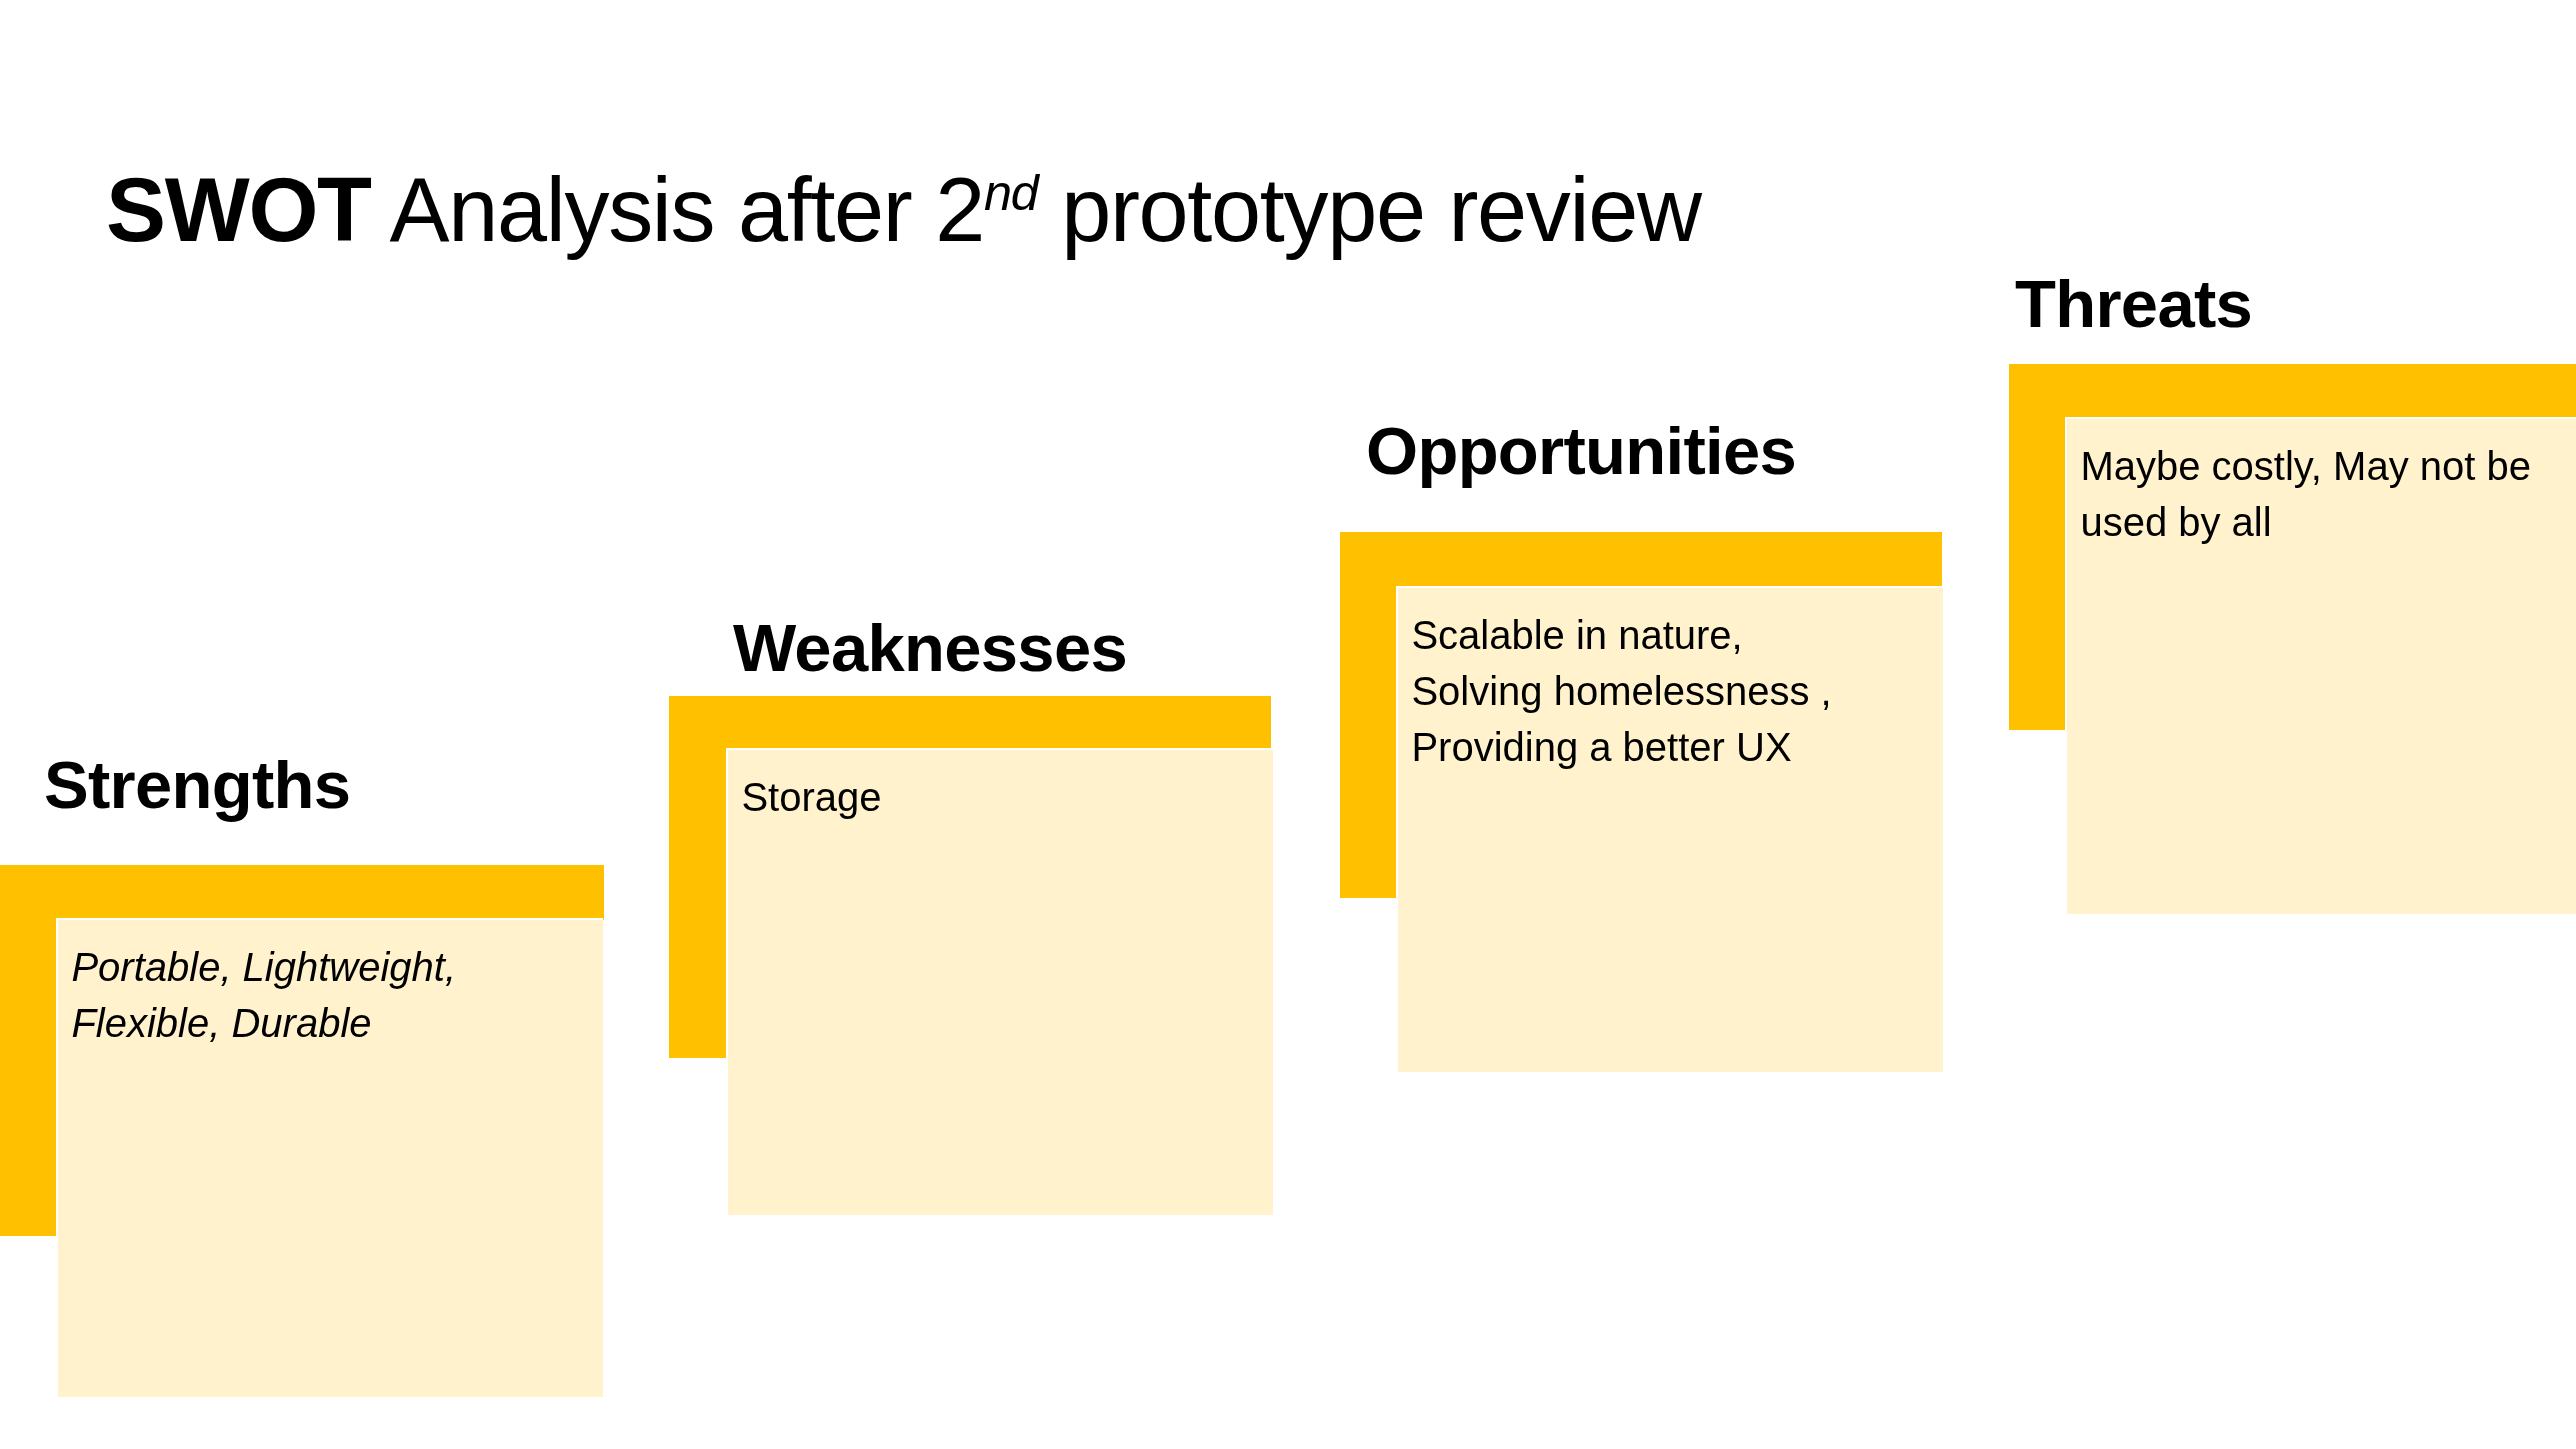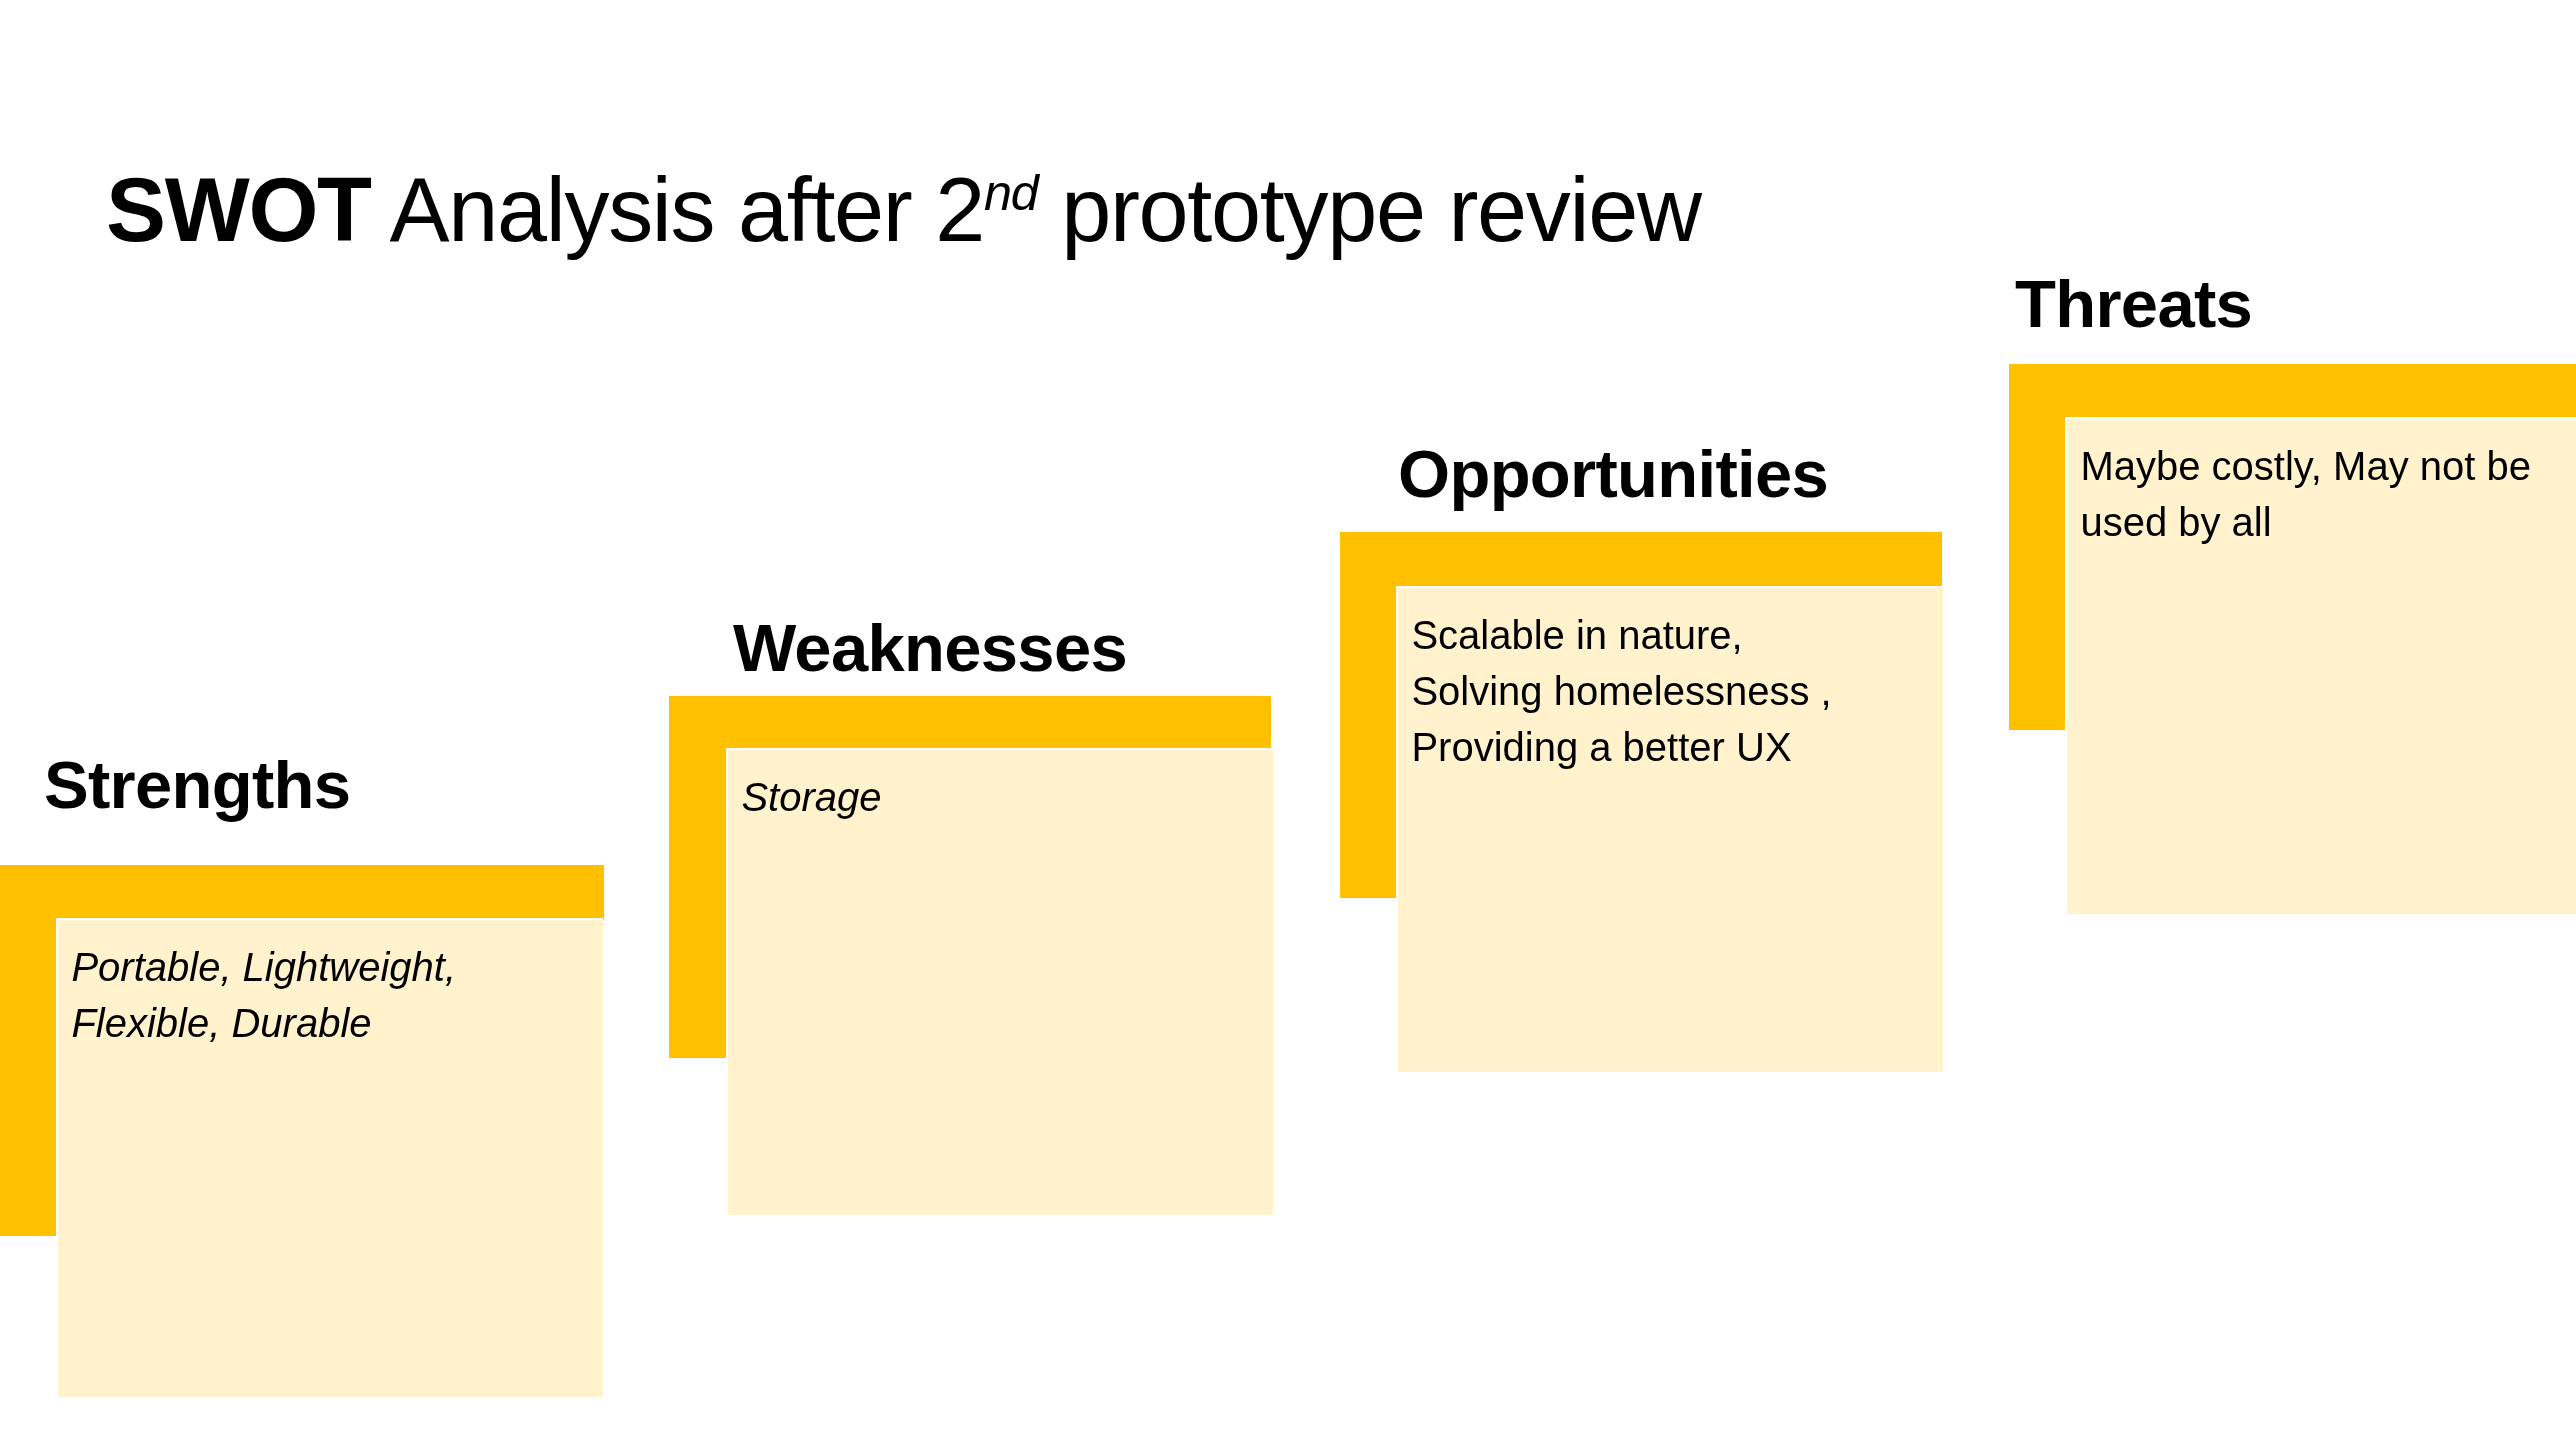--- a/index.html
+++ b/index.html
@@ -73,28 +73,28 @@
 
   
   .g-strengths .accent-bar   { left: 0px;    top: 865px; width: 604px; height: 55px; }
   .g-strengths .accent-strip { left: 0px;    top: 865px; width: 58px;  height: 371px; }
   .g-strengths .note-card    { left: 56px;   top: 918px; width: 547px; height: 479px; font-style: italic; }
   .g-strengths .note-header  { left: 44px;   top: 746px; }
 
   
   .g-weaknesses .accent-bar   { left: 669px;  top: 696px; width: 602px; height: 54px; }
   .g-weaknesses .accent-strip { left: 669px;  top: 696px; width: 58px;  height: 362px; }
-  .g-weaknesses .note-card    { left: 726px; top: 748px; width: 547px; height: 467px; font-style: italic; }
+  .g-weaknesses .note-card    { left: 726px; top: 748px; width: 547px; height: 467px; }
   .g-weaknesses .note-header  { left: 733px; top: 609px; text-align: center; }
 
   
   .g-opportunities .accent-bar   { left: 1340px; top: 532px; width: 602px; height: 55px; }
   .g-opportunities .accent-strip { left: 1340px; top: 532px; width: 58px;  height: 366px; }
   .g-opportunities .note-card    { left: 1396px; top: 586px; width: 547px; height: 486px; }
-  .g-opportunities .note-header  { left: 1366px; top: 435px; margin-left: 32px; }
+  .g-opportunities .note-header  { left: 1366px; top: 412px; }
 
   
   .g-threats .accent-bar   { left: 2009px; top: 364px; width: 604px; height: 54px; }
   .g-threats .accent-strip { left: 2009px; top: 364px; width: 58px;  height: 366px; }
   .g-threats .note-card    { left: 2065px; top: 417px; width: 547px; height: 497px; }
   .g-threats .note-header  { left: 2015px; top: 265px; }
 </style>
 </head>
 <body>
 

